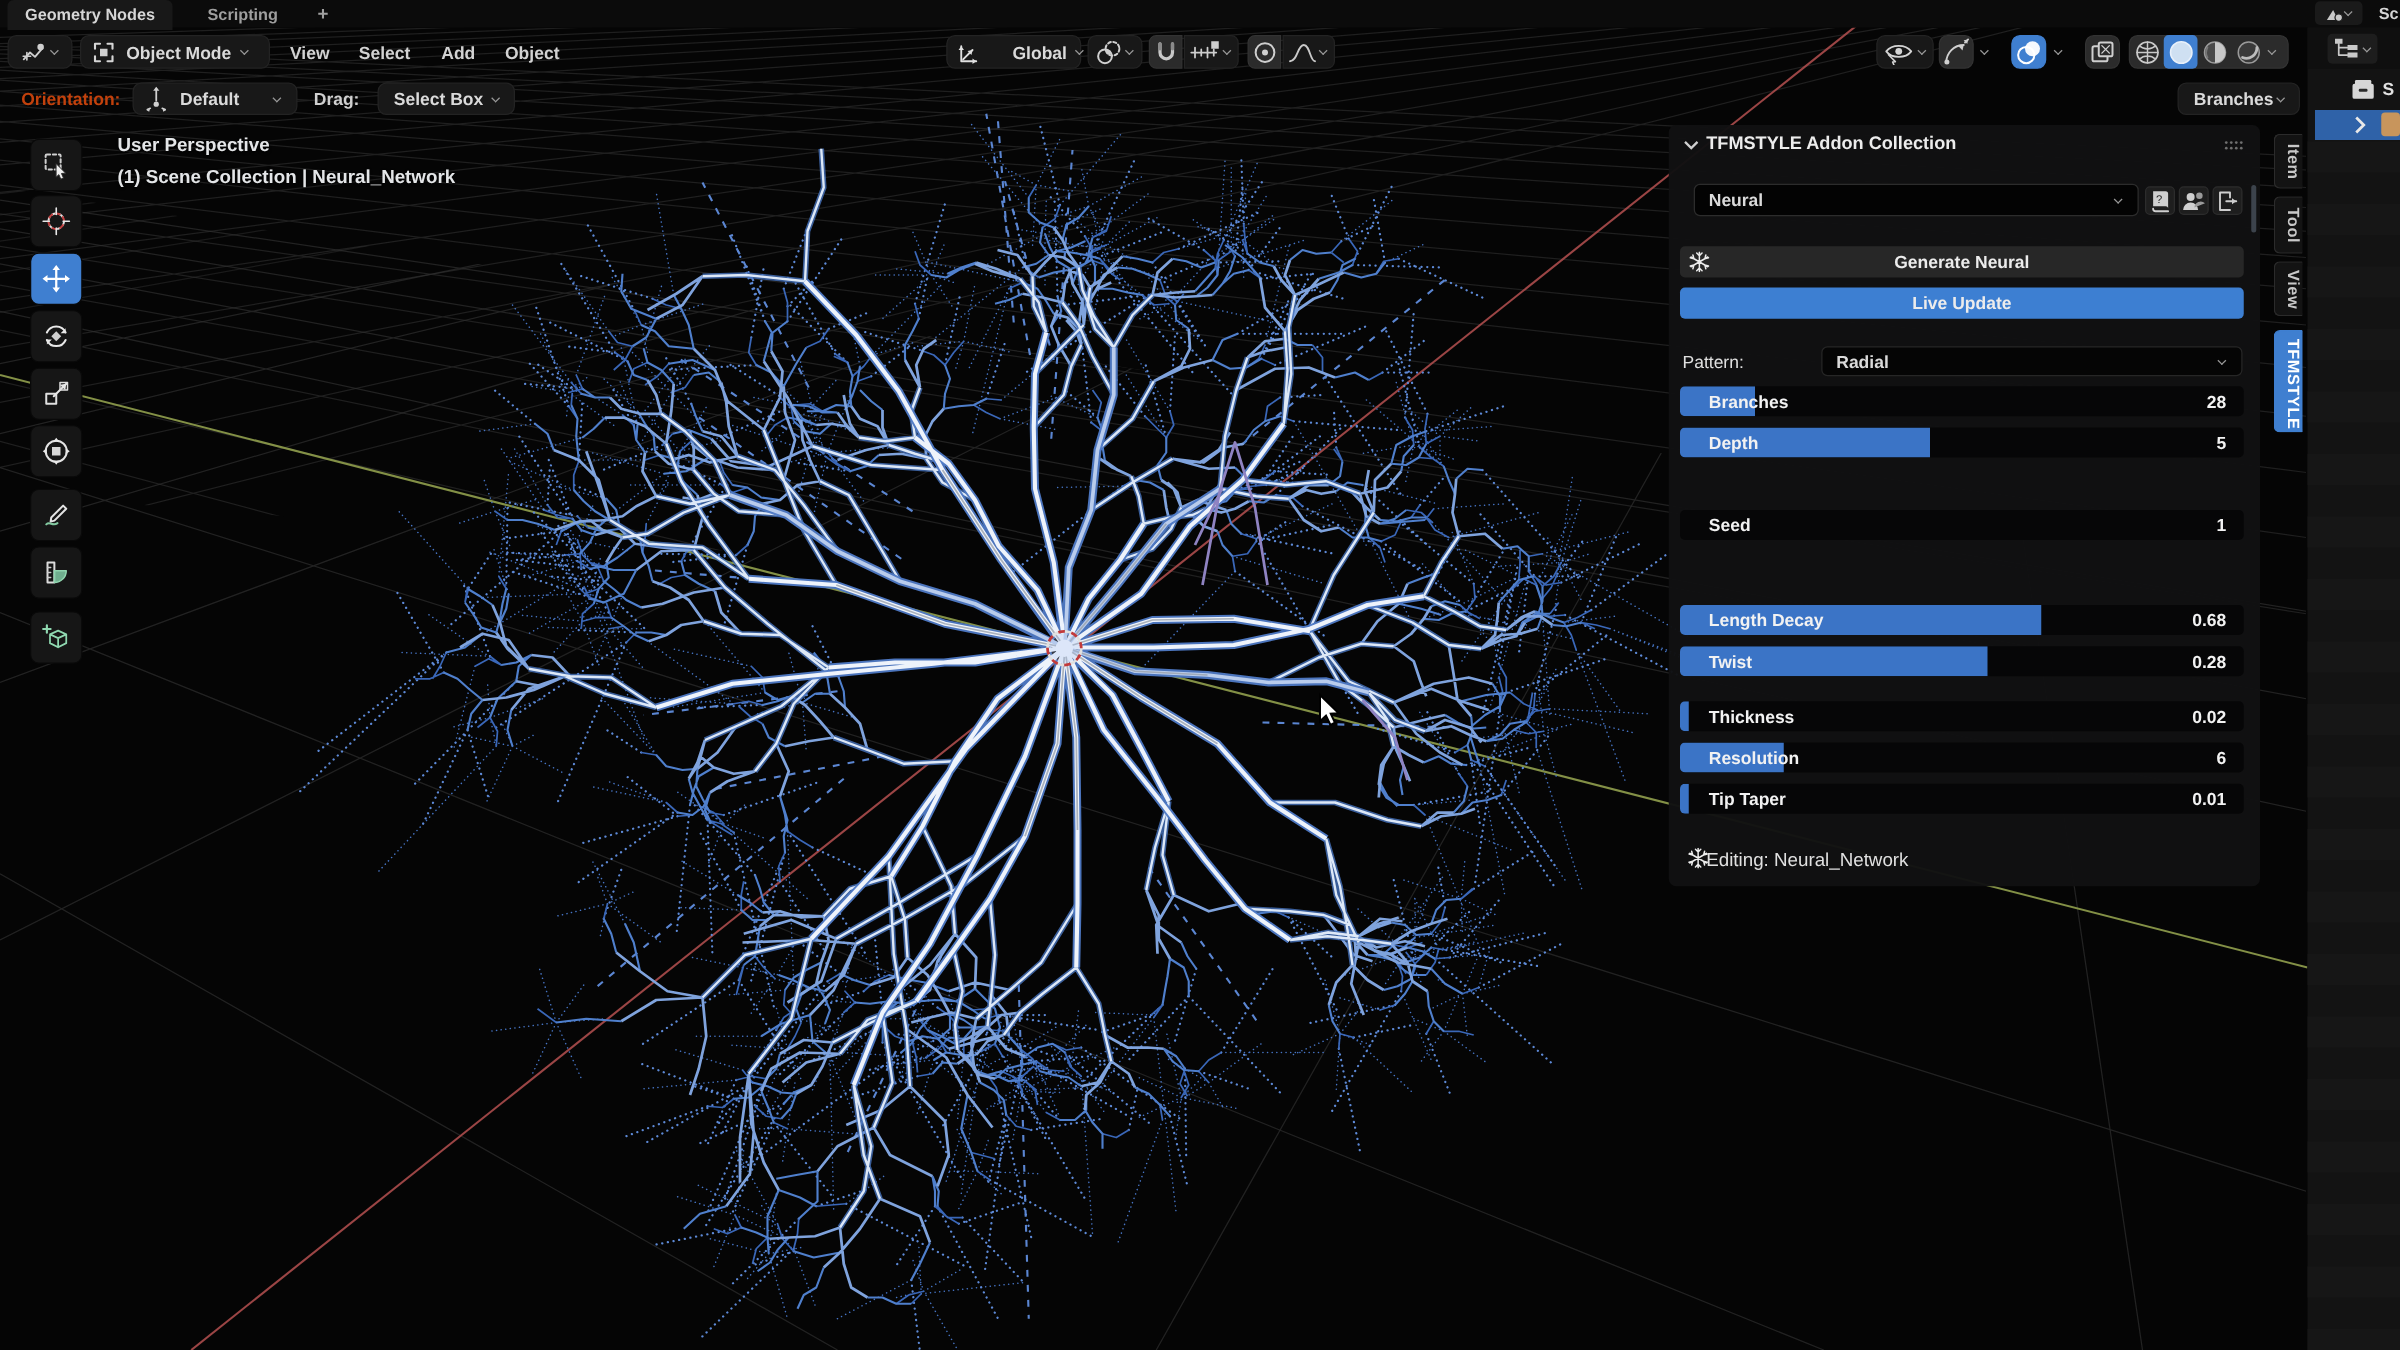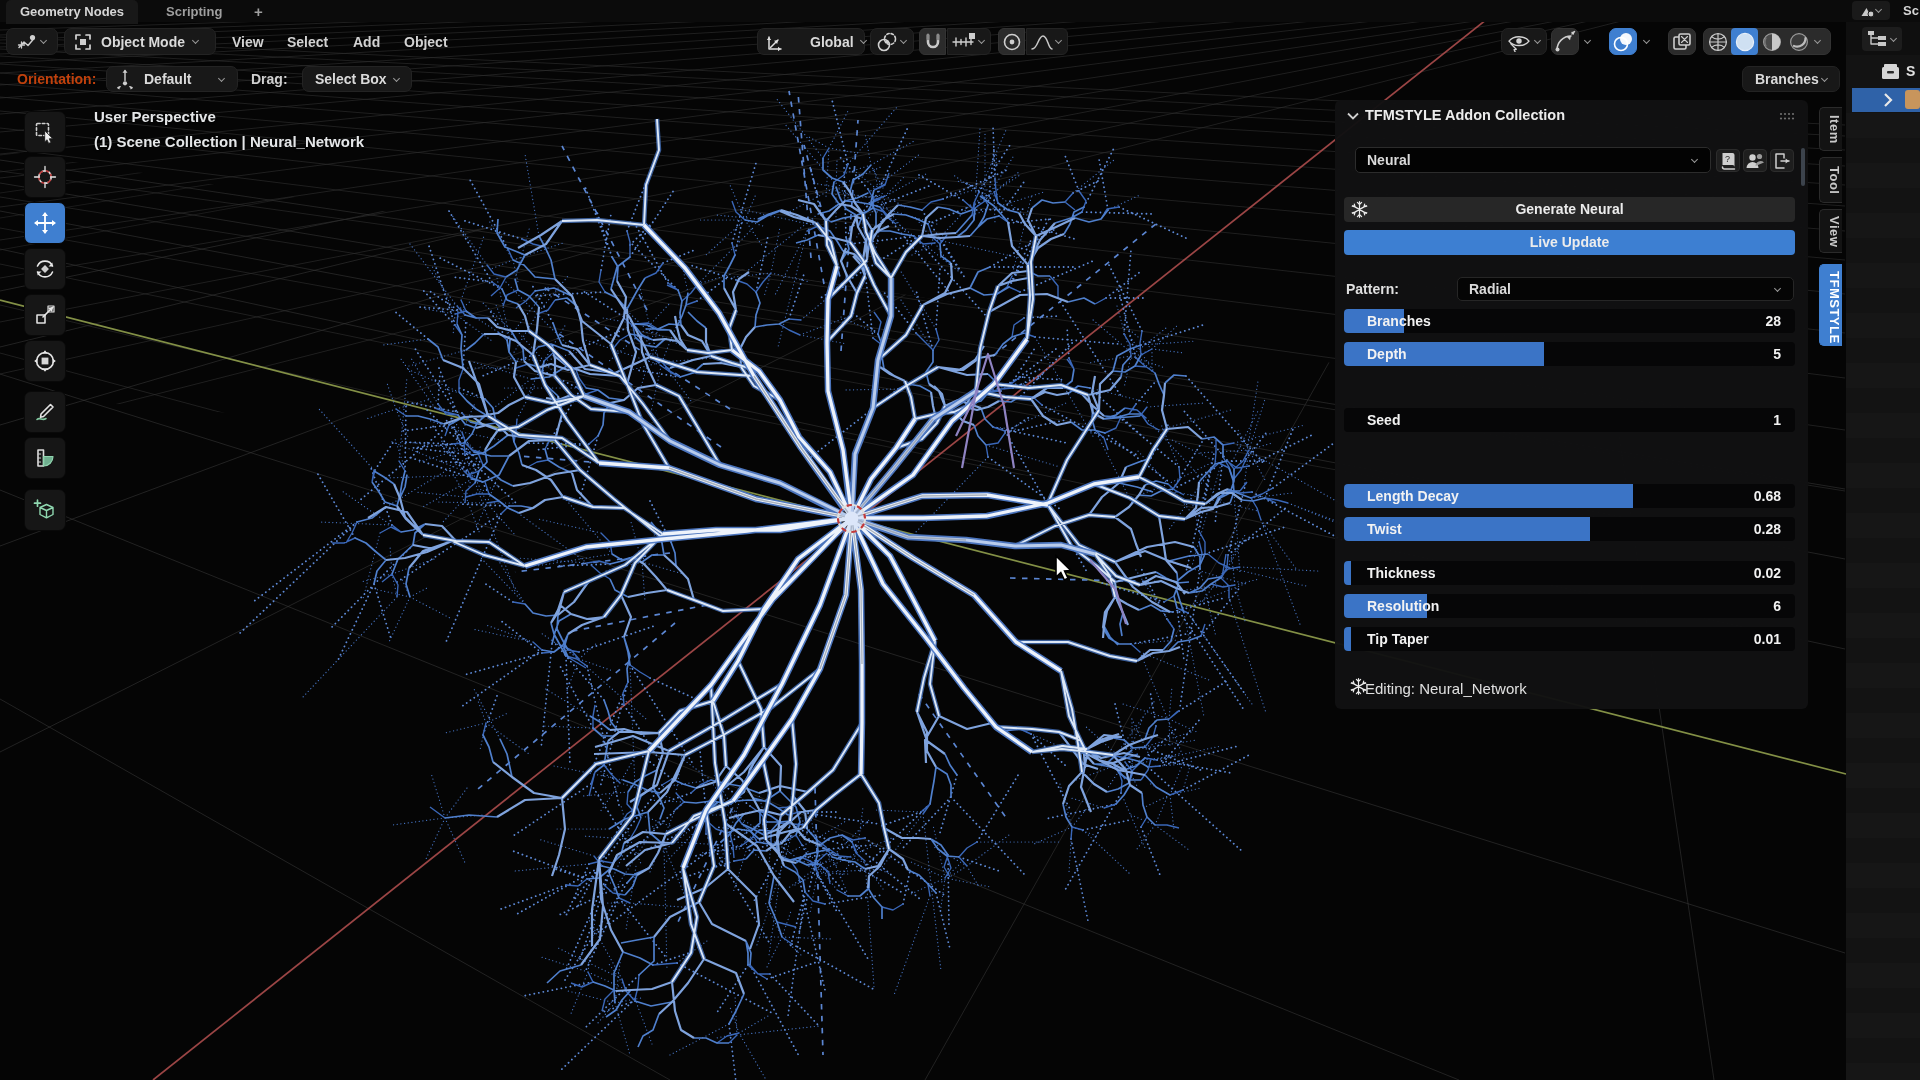--- a/index.html
+++ b/index.html
@@ -349,21 +349,21 @@
           <path d="M4 3 h8 v4 M12 17 h-8 v-14" stroke="#cfcfcf" stroke-width="1.5"></path>
           <path d="M9 10 h8" stroke="#cfcfcf" stroke-width="1.5"></path>
           <path d="M17 10l-3.4-2.4v4.8Z" fill="#cfcfcf" stroke="none"></path>
         </svg>
       </div>
 <div class="pbtn" style="top:97px;background:#272727">Generate Neural</div>
 <div style="position:absolute;left:16px;top:101px"><svg width="17" height="17" viewBox="0 0 24 24" stroke="#ececec" stroke-width="1.7" stroke-linecap="round" fill="none">
           <path d="M12 1v22M2.5 6.5l19 11M21.5 6.5l-19 11M12 5l-3-3M12 5l3-3M12 19l-3 3M12 19l3 3M5.8 8.4l-4.1-1.1M5.8 8.4l-1.1-4.1M18.2 15.6l4.1 1.1M18.2 15.6l1.1 4.1M18.2 8.4l4.1-1.1M18.2 8.4l1.1-4.1M5.8 15.6l-4.1 1.1M5.8 15.6l-1.1 4.1"></path>
         </svg></div>
 <div class="pbtn" style="top:130px;background:#3d7fd2">Live Update</div>
-<div style="position:absolute;left:11px;top:181px;font-size:14px;color:#e0e0e0;font-weight:bold">Pattern:</div>
+<div style="position:absolute;left:11px;top:181px;font-size:14px;color:#e0e0e0;font-weight:normal">Pattern:</div>
 <div style="position:absolute;left:122px;top:177px;width:337px;height:24px;background:#050505;border:1px solid #262626;border-radius:5px">
         <span style="position:absolute;left:11px;top:3px;font-size:14px;color:#dadada;font-weight:bold">Radial</span>
         <span class="chevl" style="position:absolute;right:10px;top:7px"></span>
       </div>
 <div class="prow" style="top:209px">
         <div class="fill" style="width:60px"></div>
         <span class="lab">Branches</span>
         <span class="val">28</span>
       </div>
 <div class="prow" style="top:242px">

